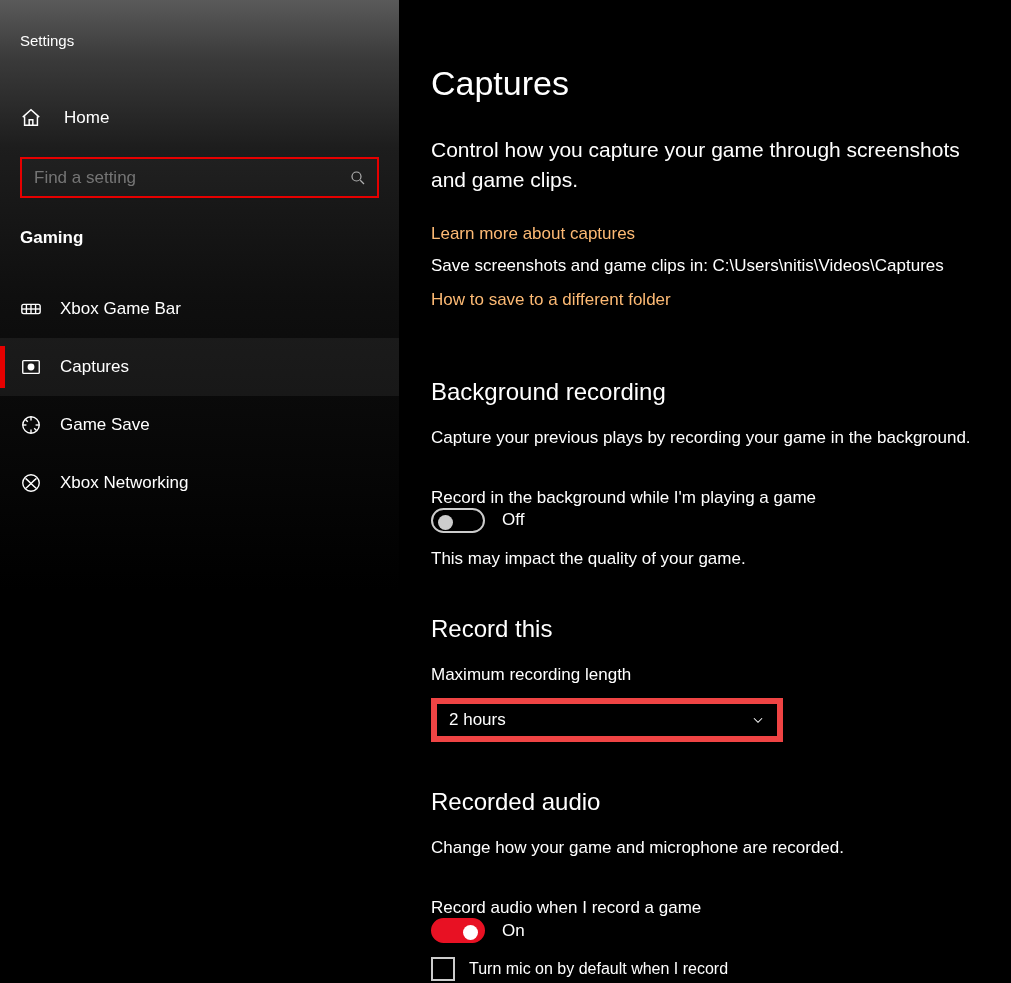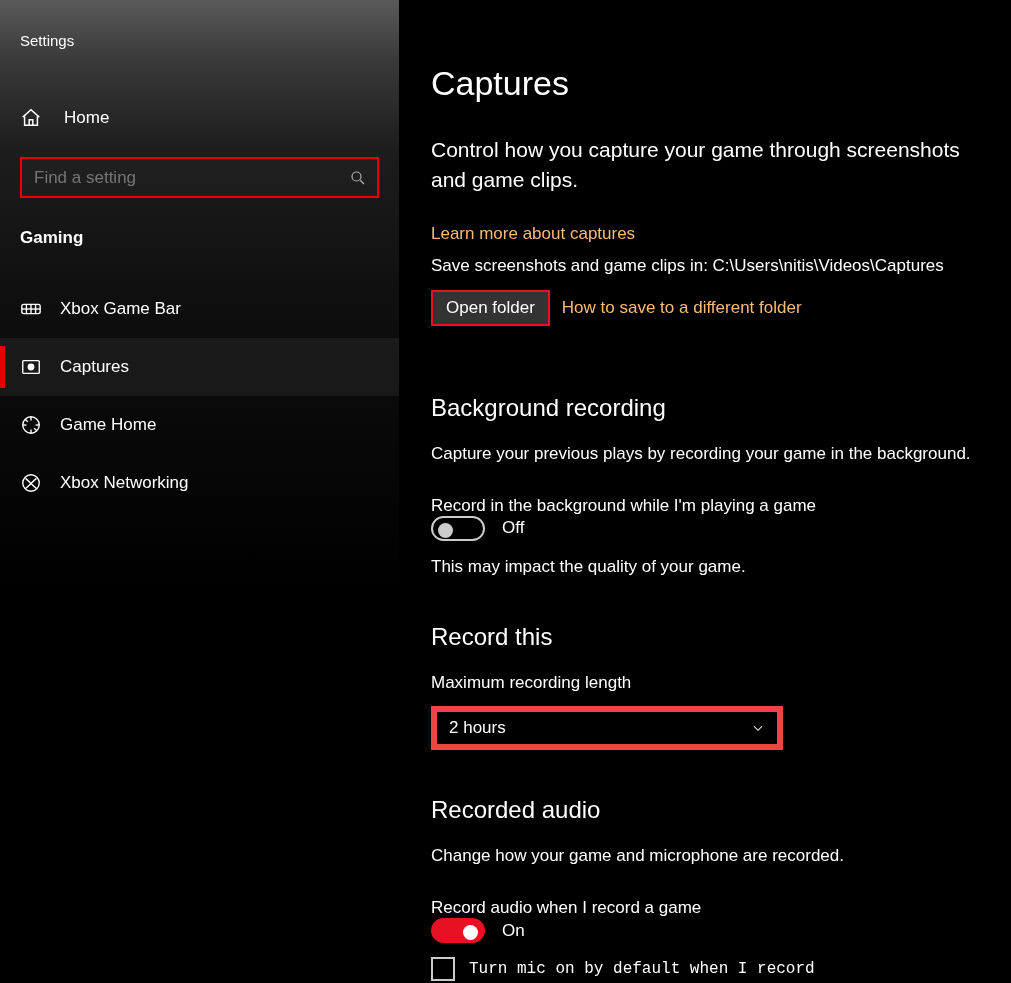--- a/index.html
+++ b/index.html
@@ -144,21 +144,21 @@
     margin-top: 68px;
   }
   .section-heading.tight { margin-top: 46px; }
   .subtext {
     font-size: 17px;
     line-height: 1.4;
     margin-top: 20px;
   }
   .field-label {
     font-size: 17px;
-    margin-top: 30px;
+    margin-top: 38px;
   }
   
   .toggle-row {
     display: flex;
     align-items: center;
     gap: 17px;
     margin-top: 0;
   }
   .toggle {
     width: 54px; height: 25px;
@@ -211,21 +211,20 @@
   .chevron {
     width: 14px; height: 14px;
     display: flex; align-items:center; justify-content:center;
   }
   
   .checkbox-row {
     display: flex;
     align-items: center;
     gap: 14px;
     margin-top: 14px;
-    font-family: Liberation Mono, monospace;
   }
   .checkbox {
     width: 24px; height: 24px;
     border: 2px solid #ccc;
     background: transparent;
     cursor: pointer;
   }
   svg { display:block; }
 </style>
 </head>
@@ -288,21 +287,21 @@
           <svg viewBox="0 0 24 24" width="22" height="22" fill="none" stroke="#fff" stroke-width="1.5">
             <circle cx="12" cy="12" r="9"></circle>
             <line x1="12" y1="3" x2="12" y2="7"></line>
             <line x1="12" y1="17" x2="12" y2="21"></line>
             <line x1="3" y1="12" x2="7" y2="12"></line>
             <line x1="17" y1="12" x2="21" y2="12"></line>
             <line x1="6" y1="6" x2="8.5" y2="8.5"></line>
             <line x1="15.5" y1="15.5" x2="18" y2="18"></line>
           </svg>
         </span>
-        <span>Game Home</span>
+        <span>Game Save</span>
       </li>
       <li class="nav-item">
         <span class="icon">
           <svg viewBox="0 0 24 24" width="22" height="22" fill="none" stroke="#fff" stroke-width="1.5">
             <circle cx="12" cy="12" r="9"></circle>
             <path d="M6 7 C10 10 14 15 18 18"></path>
             <path d="M18 7 C14 10 10 15 6 18"></path>
           </svg>
         </span>
         <span>Xbox Networking</span>
@@ -313,21 +312,20 @@
   <main class="main">
     <h1 class="page-title">Captures</h1>
 
     <p class="descr">Control how you capture your game through screenshots and game clips.</p>
 
     <a class="link-red mt28">Learn more about captures</a>
 
     <p class="save-path">Save screenshots and game clips in: C:\Users\nitis\Videos\Captures</p>
 
     <div class="open-folder-row">
-      <button class="btn">Open folder</button>
       <a class="link-red">How to save to a different folder</a>
     </div>
 
     
     <h2 class="section-heading">Background recording</h2>
     <p class="subtext">Capture your previous plays by recording your game in the background.</p>
 
     <p class="field-label">Record in the background while I'm playing a game</p>
     <div class="toggle-row">
       <div class="toggle off"></div>

